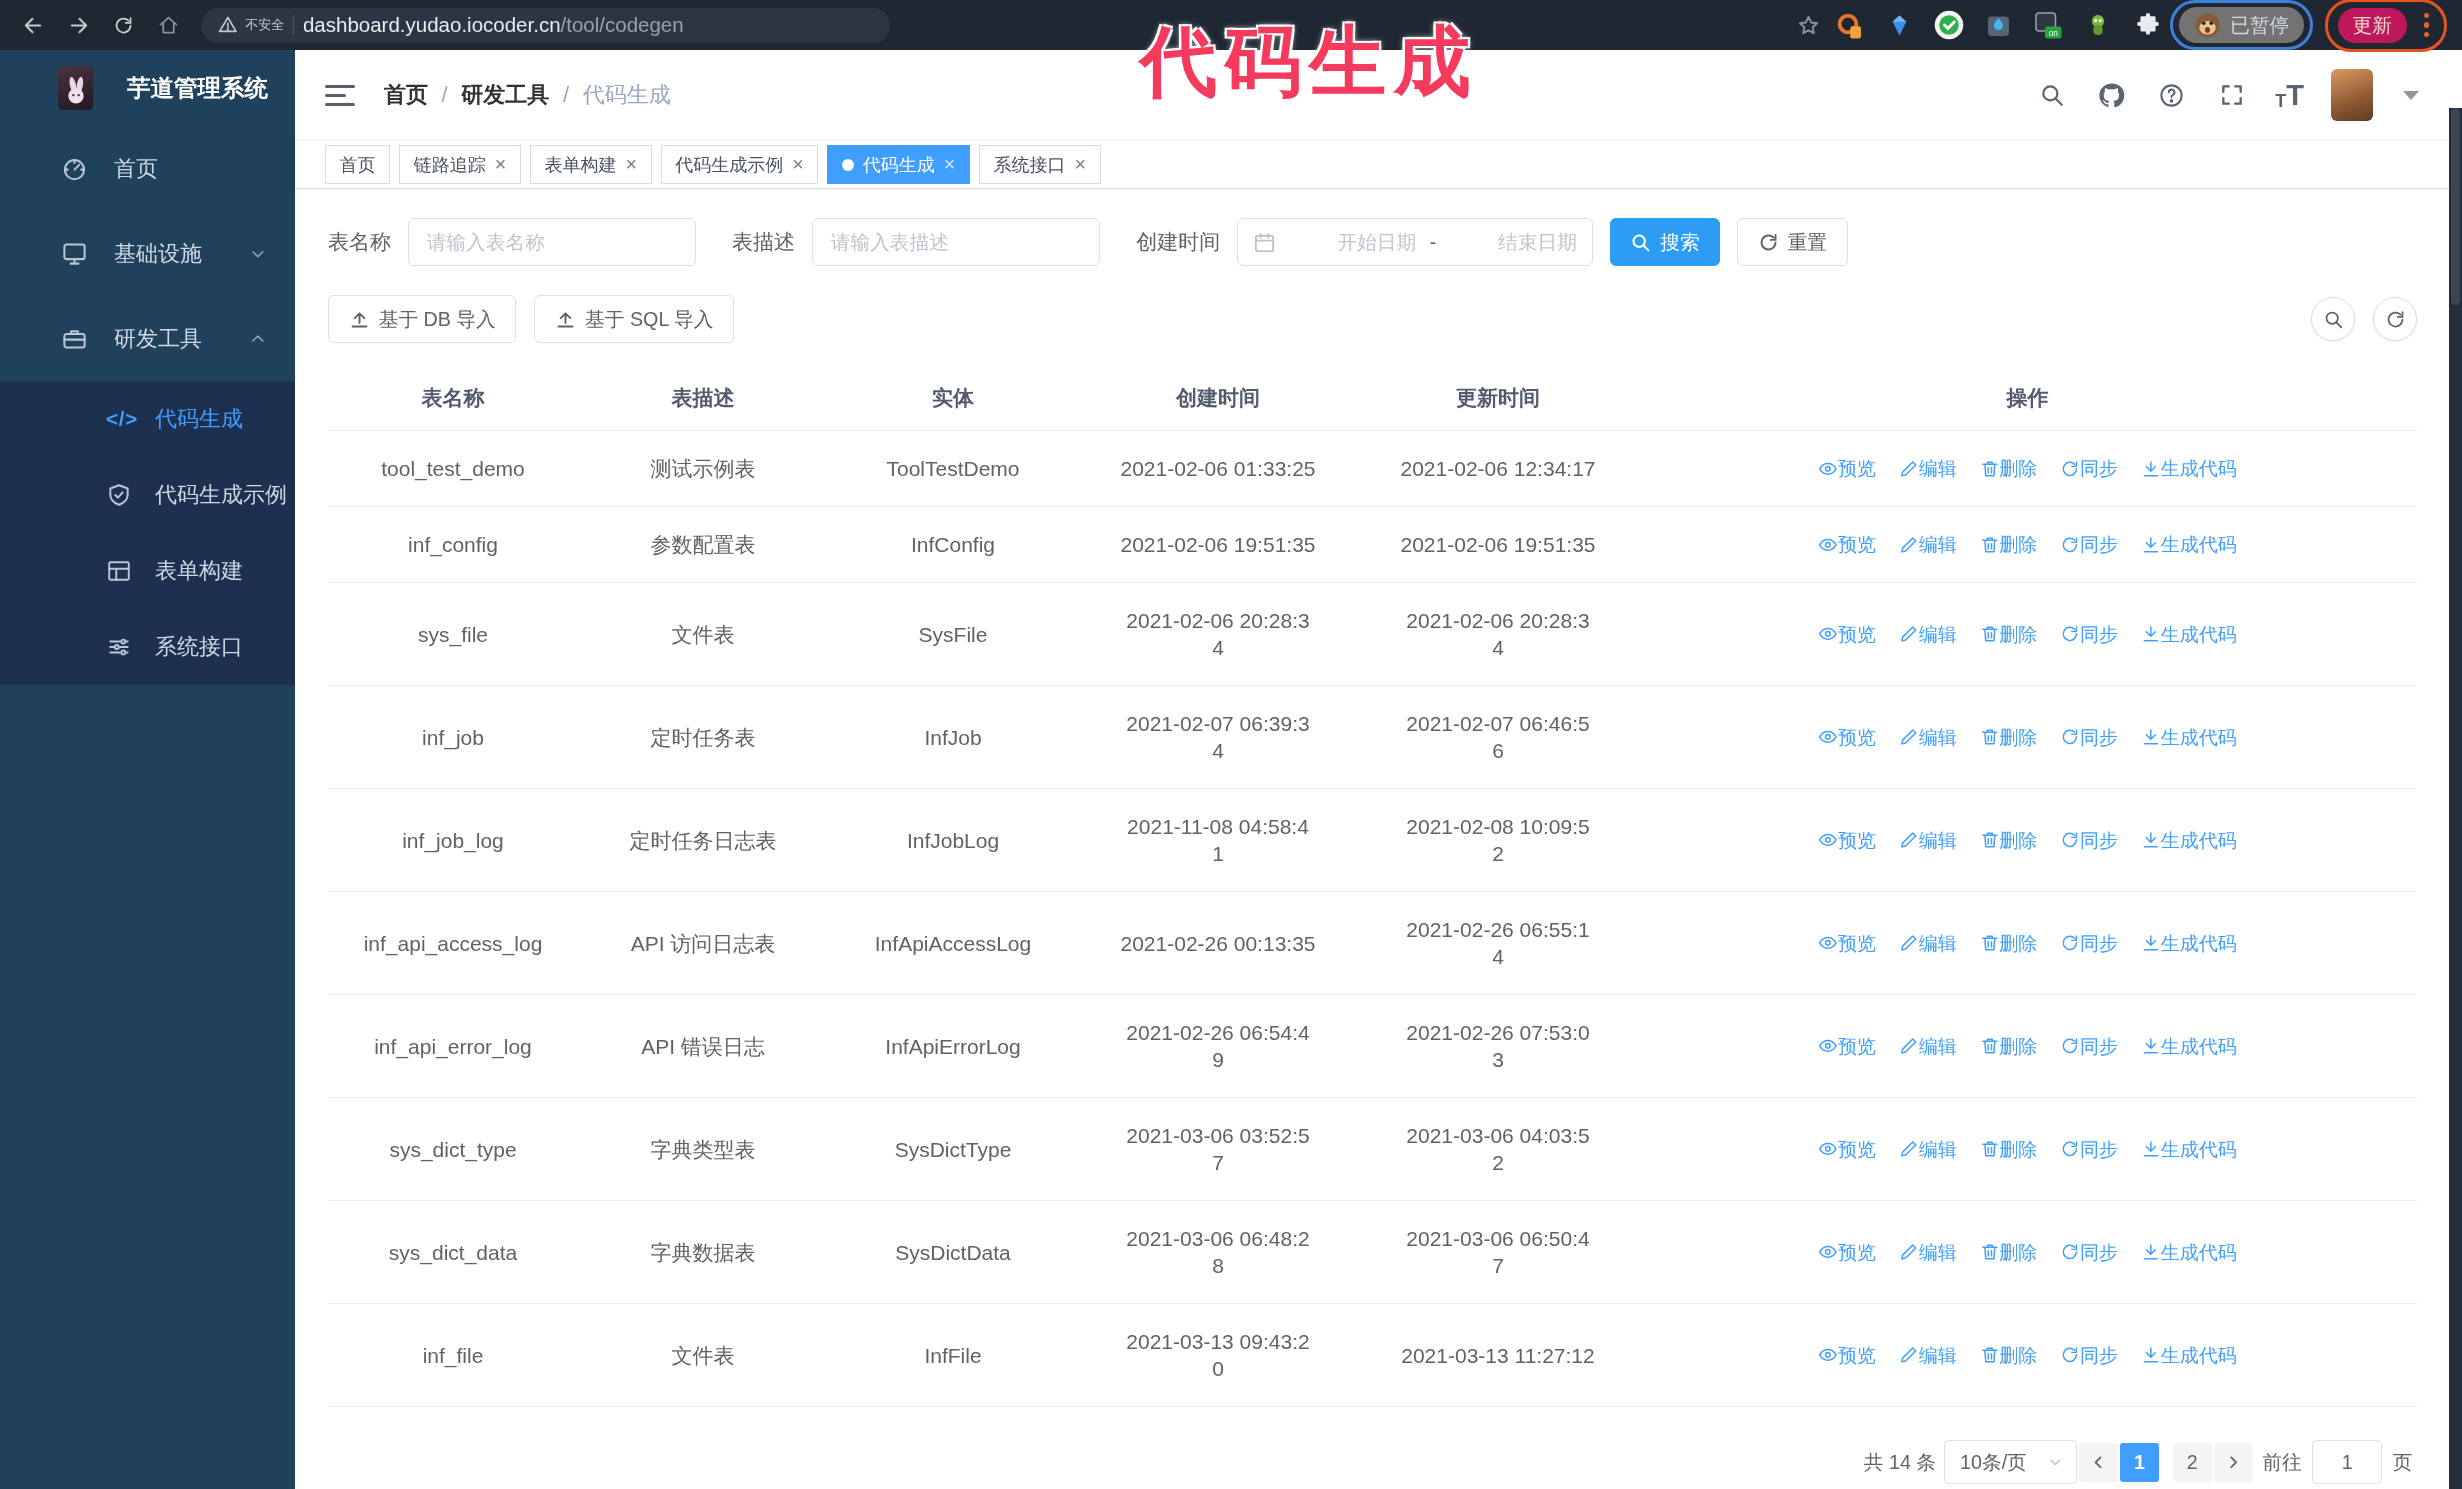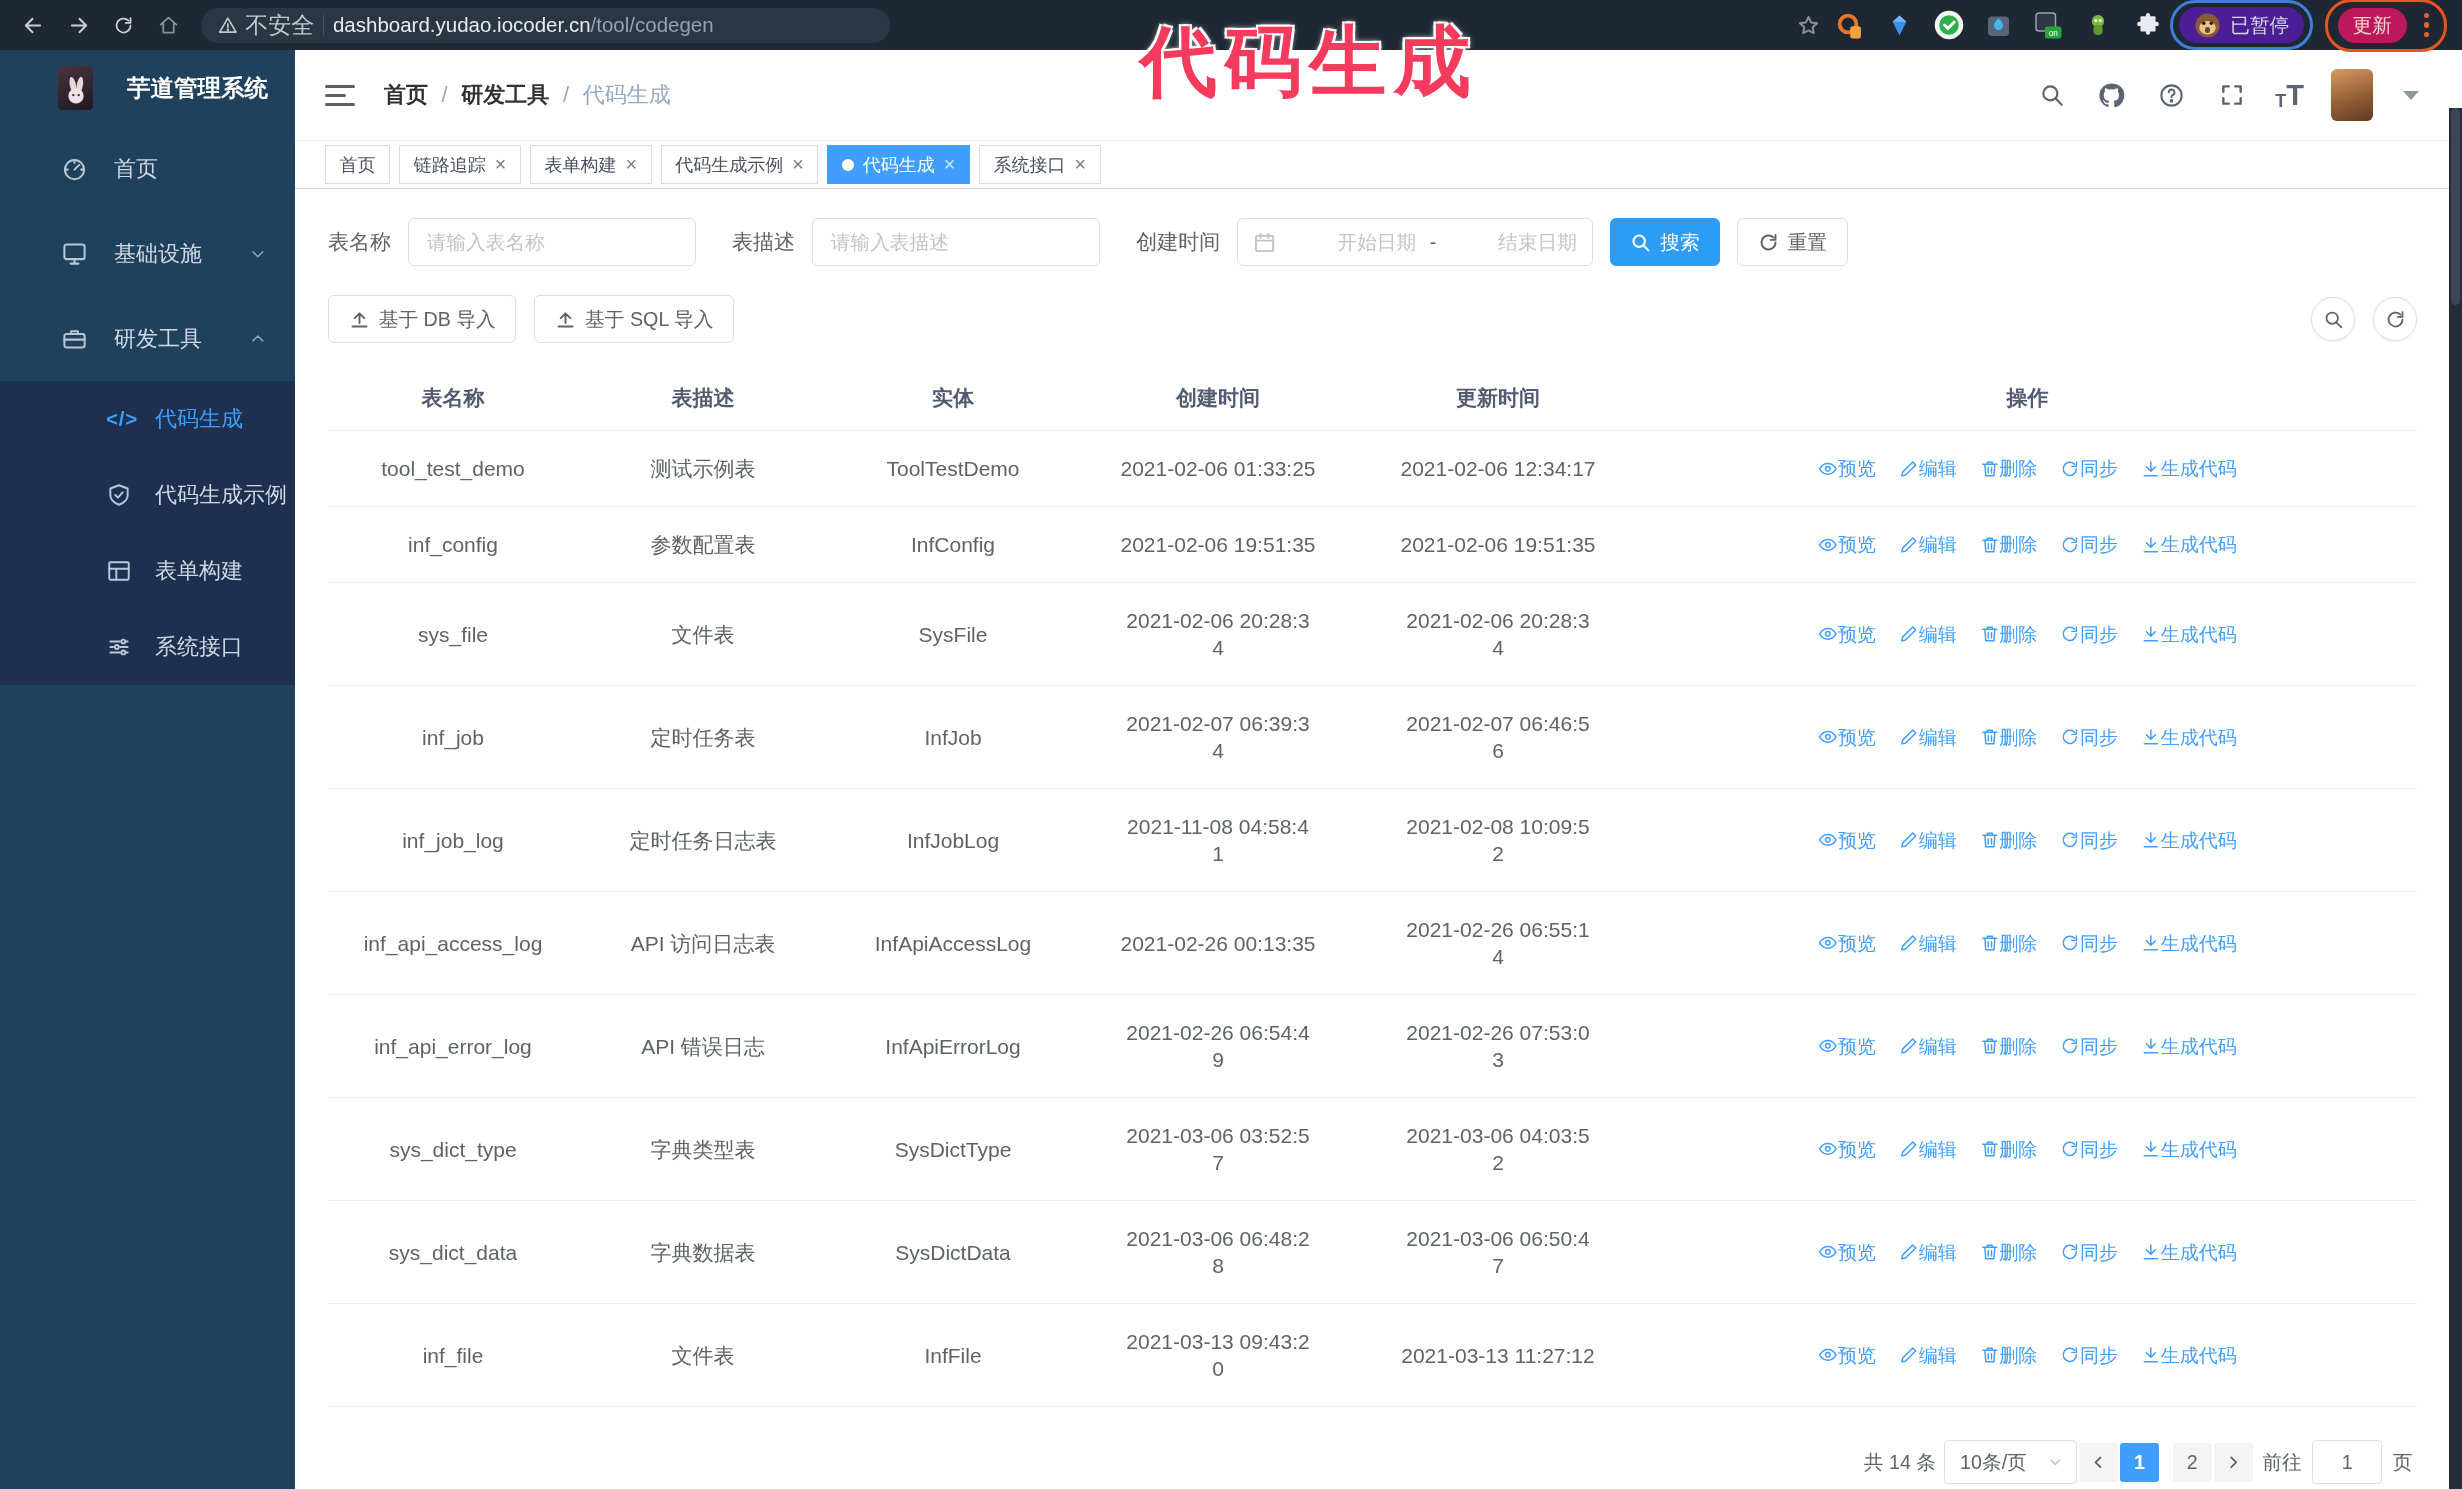--- a/index.html
+++ b/index.html
@@ -5,30 +5,30 @@
   * { margin:0; padding:0; box-sizing:border-box; }
   html,body { width:2462px; height:1490px; overflow:hidden; background:#fff;
     font-family:"Liberation Sans","DejaVu Sans",sans-serif; }
   svg { display:block; }
 
   
   .browser-bar { position:relative; z-index:5; height:50px; background:#1f2733; display:flex; align-items:center; padding:0 13.6px; gap:6px; }
   .bnav { width:39px; height:39px; display:flex; align-items:center; justify-content:center; color:#c9ced6; border-radius:50%; flex:0 0 auto; }
   .bnav.dim { color:#8a919c; }
   .url-pill { margin-left:7.6px; height:35px; width:689px; background:#2b3543; border-radius:17.4px; display:flex; align-items:center; padding:0 16.7px; gap:9px; }
-  .url-warn { color:#c3c9d2; display:flex; gap:7.6px; font-size:23px; }
+  .url-warn { color:#c3c9d2; display:flex; align-items:center; gap:7.6px; font-size:13px; }
   .url-sep { width:0.8px; height:19.7px; background:#4a5462; }
   .url-text { font-size:20.5px; color:#e8ebf0; white-space:nowrap; }
   .url-text .path { color:#98a1ad; }
   .b-spacer { flex:1; }
   .ext-row { display:flex; align-items:center; gap:19.7px; margin-right:10.6px; }
   .ext { width:30px; height:30px; display:flex; align-items:center; justify-content:center; position:relative; flex:0 0 auto; }
   .ring-wrap { position:relative; flex:0 0 auto; }
   .pill { height:36px; border-radius:18px; display:flex; align-items:center; gap:9px; padding:0 15px; font-size:19.7px; }
-  .paused-pill { background:#4c1d95; color:#d3dae3; }
+  .paused-pill { background:#737373; color:#d3dae3; }
   .anno-ring-blue { position:absolute; inset:-6.8px -9px; border:3px solid #3d7fd9; border-radius:30px; pointer-events:none; }
   .update-group { display:flex; align-items:center; gap:10.6px; padding:3px 7.6px; }
   .update-pill { background:#be185d; color:#efd6cc; height:35px; border-radius:17.4px; padding:0 15px; display:flex; align-items:center; font-size:19.7px; }
   .dots { display:flex; flex-direction:column; gap:4.5px; padding:0 6px; }
   .dots i { width:5.3px; height:5.3px; border-radius:50%; background:#e8632c; }
   .anno-ring-red { position:absolute; inset:-6px -4.5px; border:3px solid #e8531f; border-radius:26px; pointer-events:none; }
 
   
   .overlay-title { position:absolute; left:1140px; top:10.6px; z-index:60; font-size:77px; font-weight:700; letter-spacing:7.6px; color:#f43b5e;
     text-shadow:0 0 3.8px #fff,0 0 7.6px #fff,2.3px 2.3px 0 rgba(255,255,255,.95),-2.3px -2.3px 0 rgba(255,255,255,.95),2.3px -2.3px 0 rgba(255,255,255,.95),-2.3px 2.3px 0 rgba(255,255,255,.95); }

